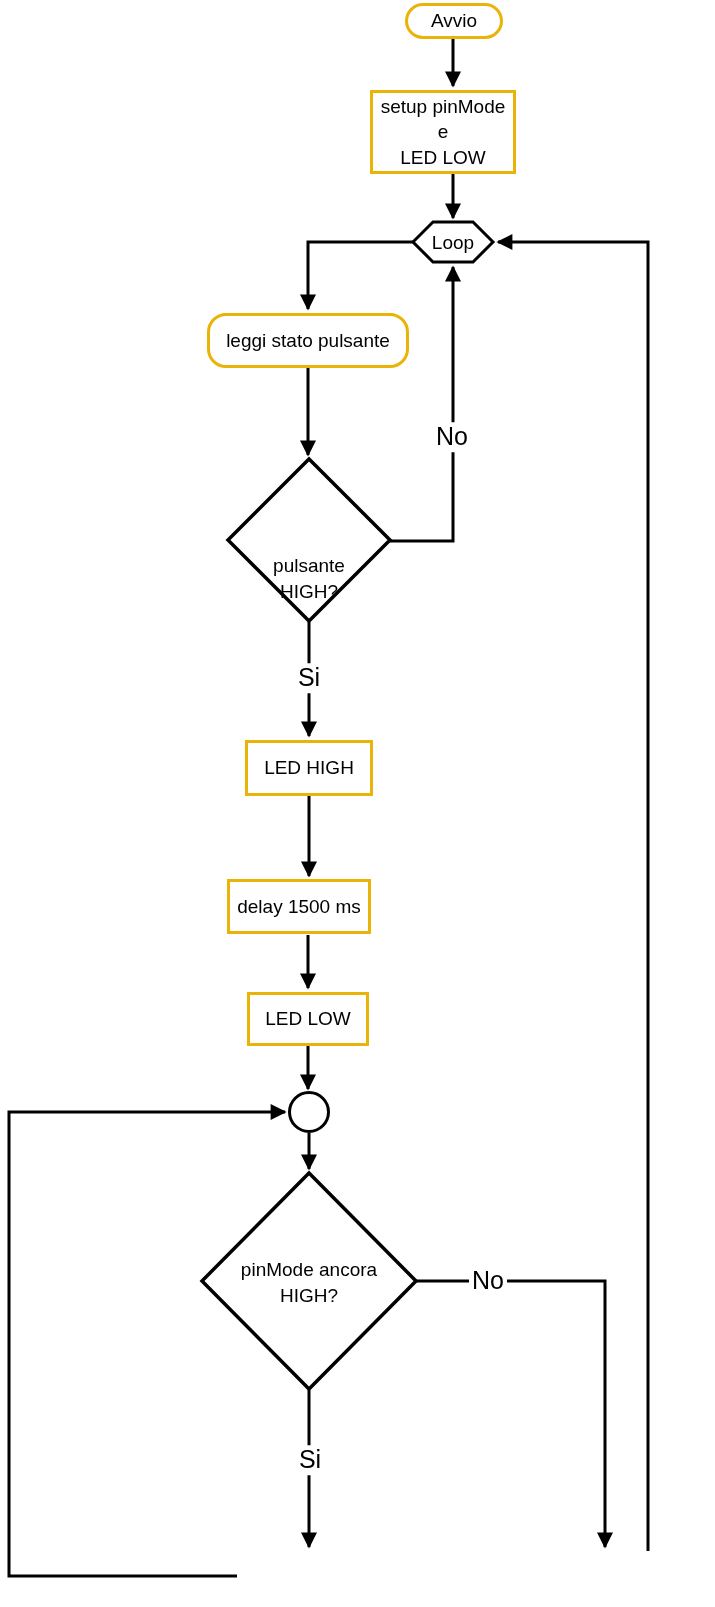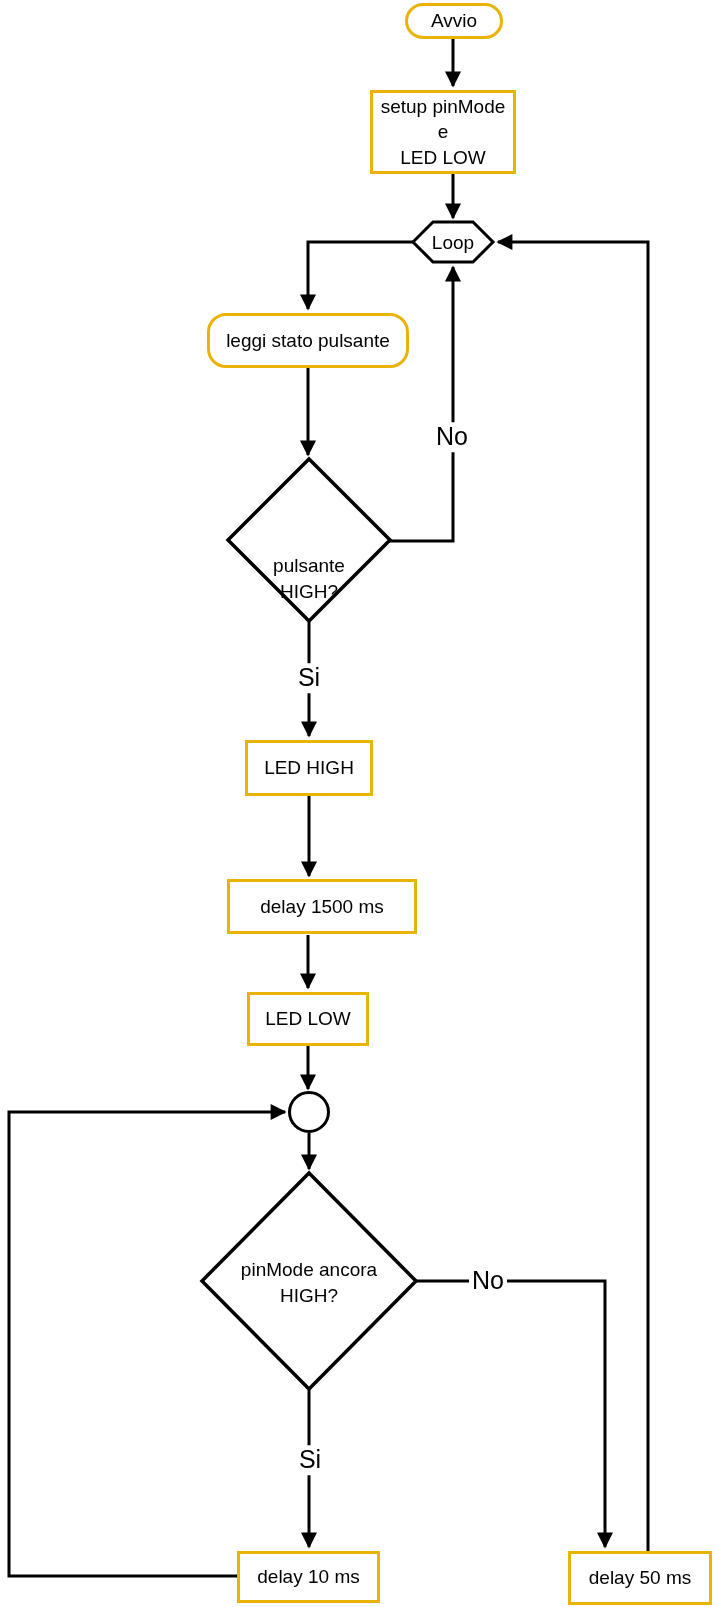--- a/index.html
+++ b/index.html
@@ -102,35 +102,29 @@
   </div>
 
   <div class="node" style="left:207px; top:313px; width:202px; height:55px;border-radius:19px;">
     <span>leggi stato pulsante</span>
   </div>
 
   <div class="node" style="left:245px; top:740px; width:128px; height:56px;">
     <span>LED HIGH</span>
   </div>
 
-  <div class="node" style="left:227px; top:879px; width:190px; height:55px;">
+  <div class="node" style="left:227px; top:879px; width:144px; height:55px;">
     <span>delay 1500 ms</span>
   </div>
 
   <div class="node" style="left:247px; top:992px; width:122px; height:54px;">
     <span>LED LOW</span>
   </div>
 
-  <div class="node" style="left:237px; top:1551px; width:143px; height:52px;">
-    <span>delay 10 ms</span>
-  </div>
 
-  <div class="node" style="left:568px; top:1551px; width:144px; height:54px;">
-    <span>delay 50 ms</span>
-  </div>
 
   <div class="shape-text" style="left:453px; top:243px;">Loop</div>
 
   <div class="shape-text" style="left:309px; top:541px; width:150px;margin-top:38px;">pulsante
 HIGH?</div>
 
   <div class="shape-text" style="left:309px; top:1283px; width:190px;">pinMode ancora
 HIGH?</div>
 
   <div class="edge-label" style="left:452px; top:437px;">No</div>

